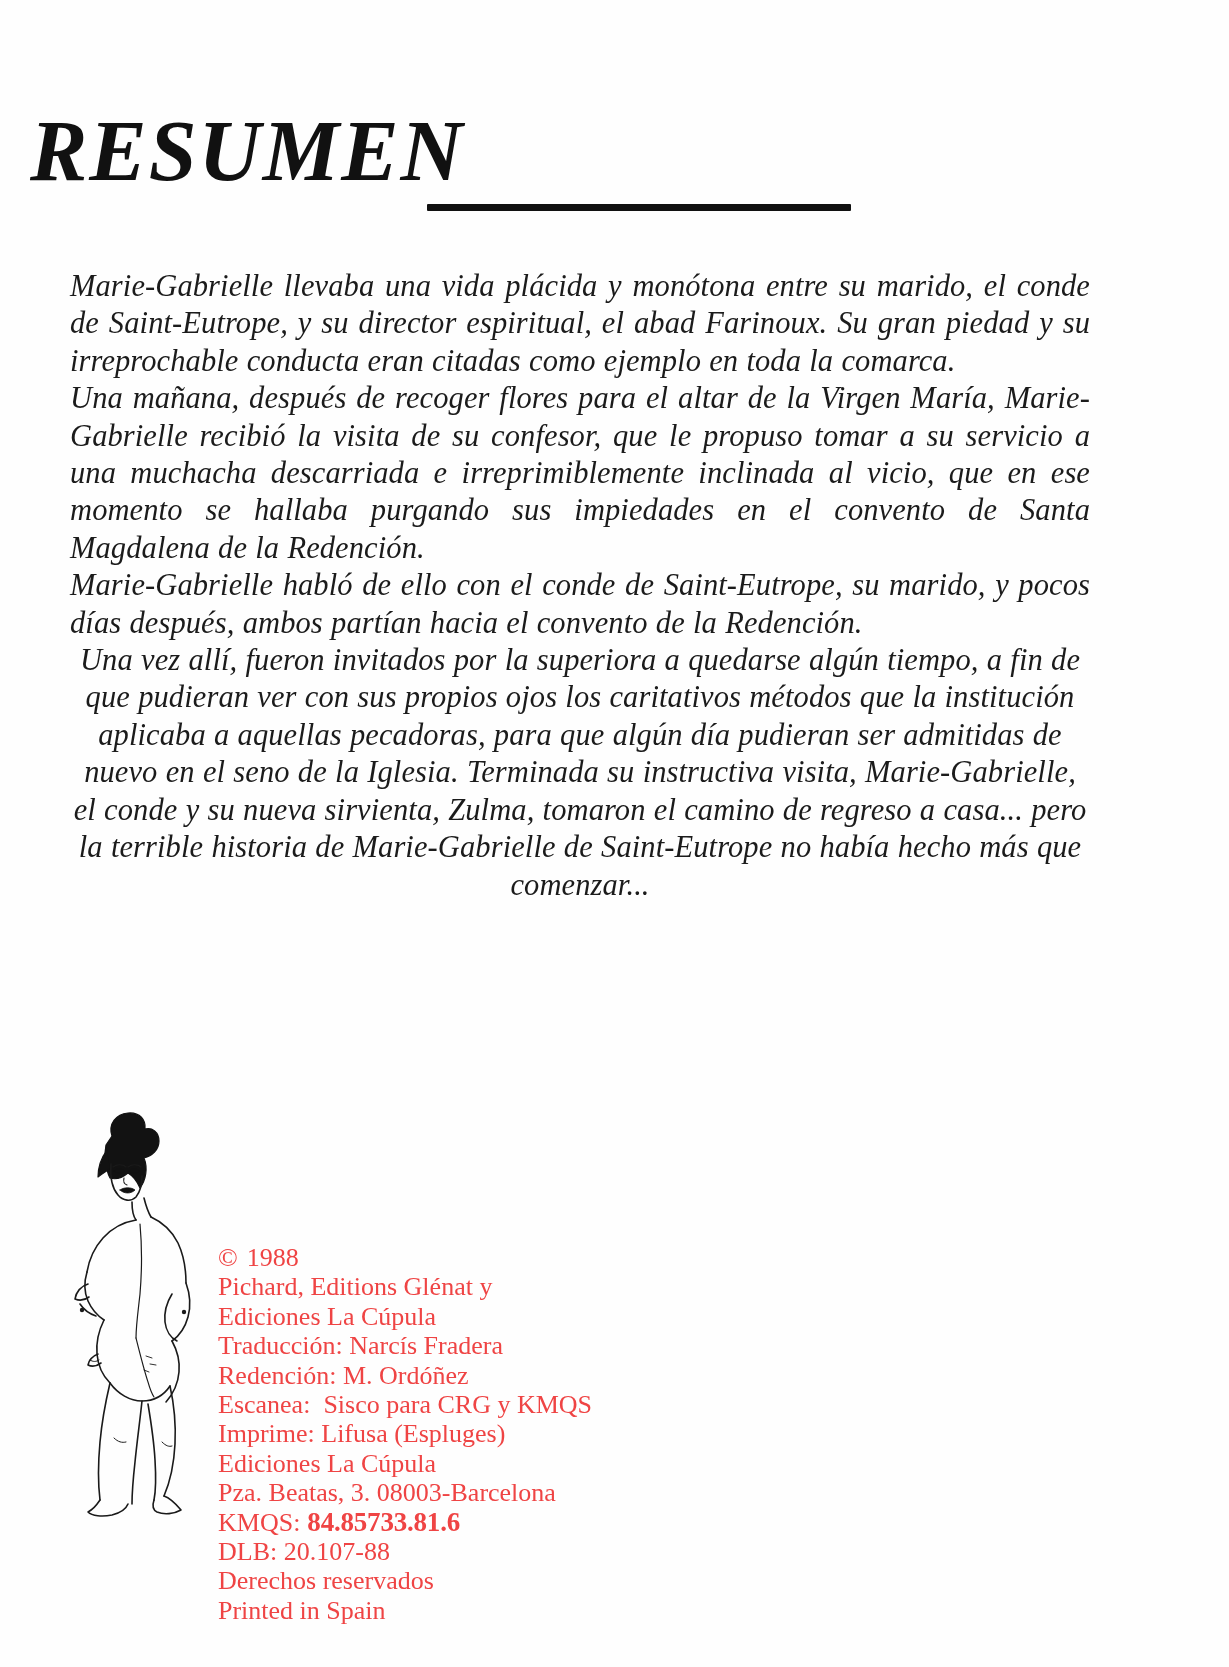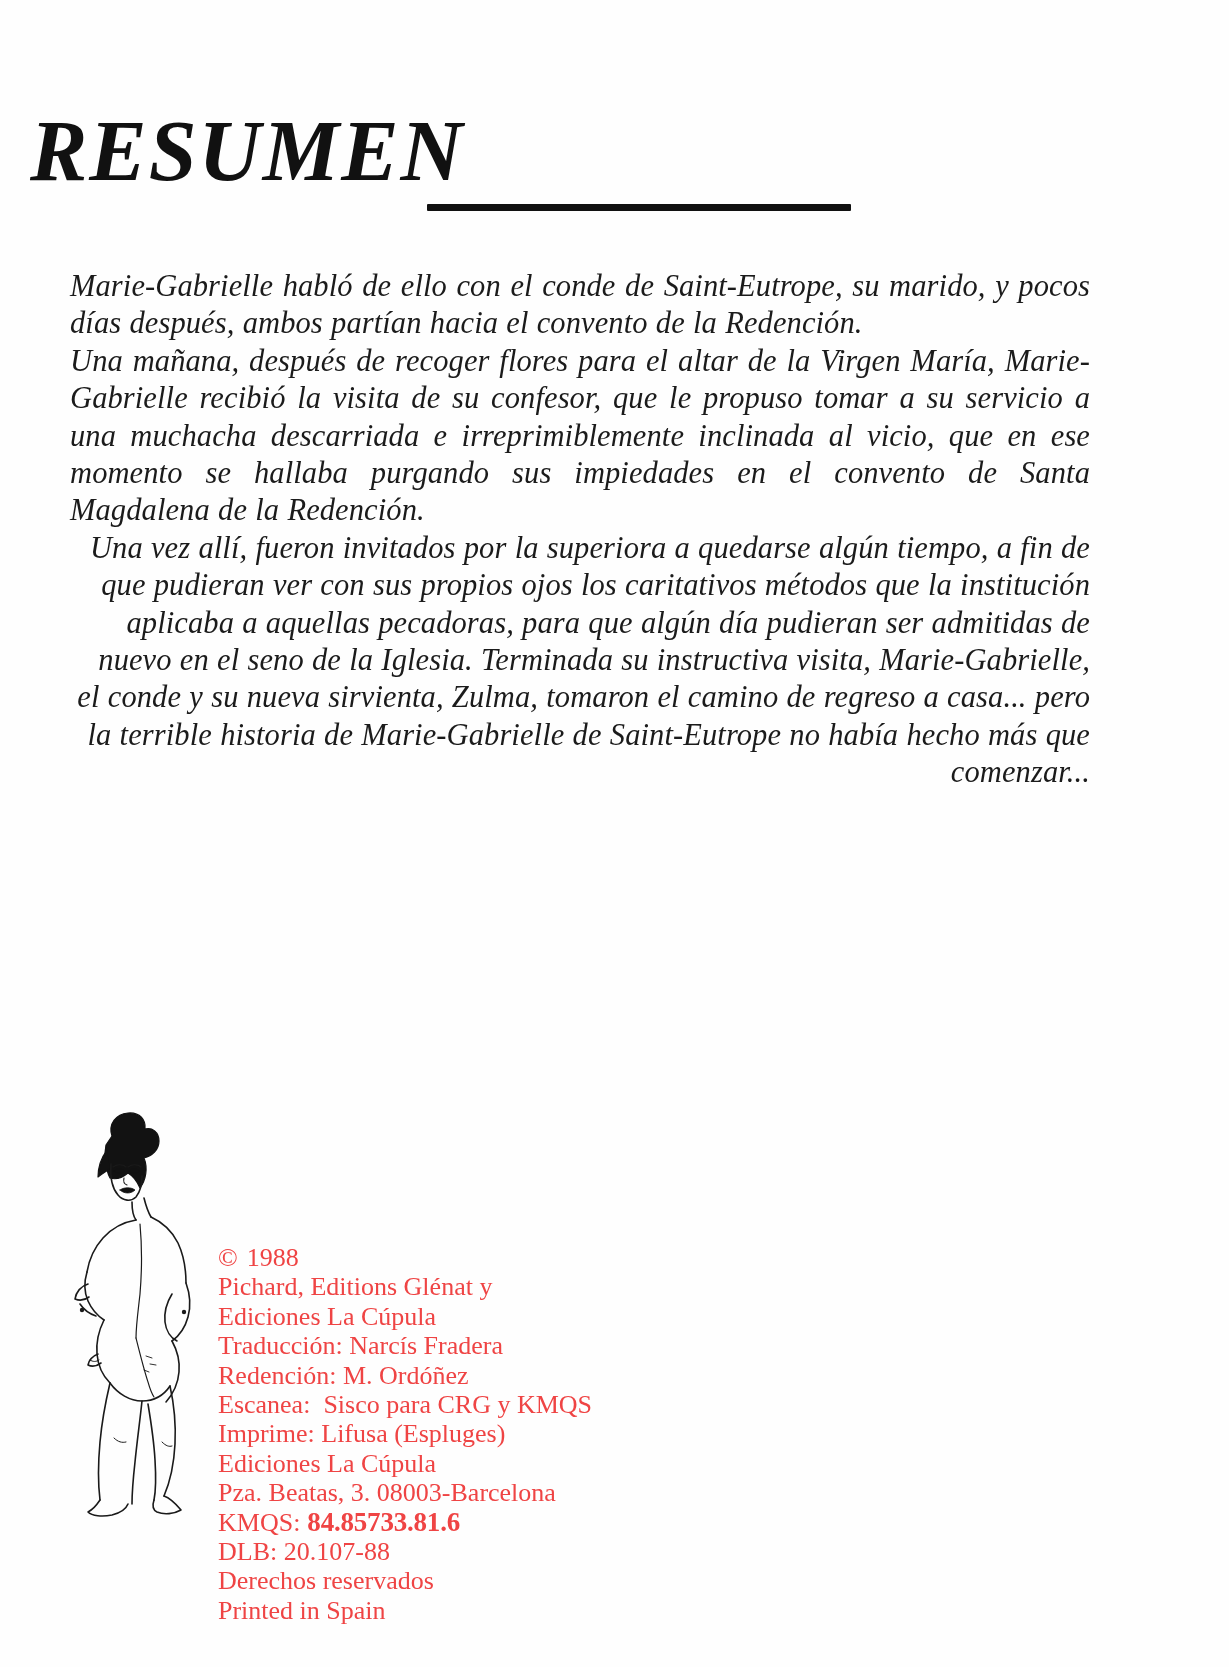--- a/index.html
+++ b/index.html
@@ -62,21 +62,21 @@
     font-style: italic;
     font-size: 30.5px;
     line-height: 37.4px;
     text-align: justify;
     text-justify: inter-word;
     margin: 0;
     color: #1b1b1b;
     letter-spacing: 0.1px;
     word-spacing: 0.5px;
   }
-  .para:last-child { text-align: right; }
+  .para:last-child { text-align: center; }
 
   
   #figure-illustration {
     position: absolute;
     left: 36px;
     top: 1098px;
     width: 205px;
     height: 430px;
   }
   #figure-illustration svg { display: block; width: 100%; height: 100%; }
@@ -113,22 +113,23 @@
 <body>
 
 <div id="page">
 
   <div id="title-block">
     <div id="doc-title">RESUMEN</div>
     <div id="title-rule"></div>
   </div>
 
   <div id="summary-body">
+    <p class="para">Marie-Gabrielle llevaba una vida plácida y monótona entre su marido, el conde de Saint-Eutrope, y su director espiritual, el abad Farinoux. Su gran piedad y su irreprochable conducta eran citadas como ejemplo en toda la comarca.</p>
+    <p class="para">Una mañana, después de recoger flores para el altar de la Virgen María, Marie-Gabrielle  recibió la visita de su confesor, que le propuso tomar a su servicio a una muchacha descarriada e irreprimiblemente inclinada al vicio, que en ese momento se hallaba purgando sus impiedades en el convento de Santa Magdalena de la Redención.</p>
     <p class="para">Marie-Gabrielle habló de ello con el conde de Saint-Eutrope, su marido, y pocos días después, ambos partían hacia el convento de la Redención.</p>
-    <p class="para">Una mañana, después de recoger flores para el altar de la Virgen María, Marie-Gabrielle  recibió la visita de su confesor, que le propuso tomar a su servicio a una muchacha descarriada e irreprimiblemente inclinada al vicio, que en ese momento se hallaba purgando sus impiedades en el convento de Santa Magdalena de la Redención.</p>
     <p class="para">Una vez allí, fueron invitados por la superiora a quedarse algún tiempo, a fin de que pudieran ver con sus propios ojos los caritativos métodos que la institución aplicaba a aquellas pecadoras, para que algún día pudieran ser admitidas de nuevo en el seno de la Iglesia. Terminada su instructiva visita, Marie-Gabrielle, el conde y su nueva sirvienta, Zulma, tomaron el camino de regreso a casa... pero la terrible historia de Marie-Gabrielle de Saint-Eutrope no había hecho más que comenzar...</p>
   </div>
 
   <div id="figure-illustration">
     <svg viewBox="0 0 205 430" xmlns="http://www.w3.org/2000/svg" fill="none" stroke="#1a1a1a" stroke-width="1.6" stroke-linecap="round" stroke-linejoin="round">
 
       <path d="M76 38 C72 26 80 16 92 15 C104 14 110 22 109 31 C116 29 123 34 123 43
                C123 52 116 58 108 60 C112 70 110 82 104 90 C101 83 97 78 92 75
                C86 80 80 82 74 80 C69 70 68 56 70 47 Z" fill="#121212" stroke="#121212" stroke-width="1.2"></path>
       <path d="M71 52 C65 60 62 70 62 79 C66 76 70 73 74 71" fill="#121212" stroke="#121212" stroke-width="1.2"></path>

